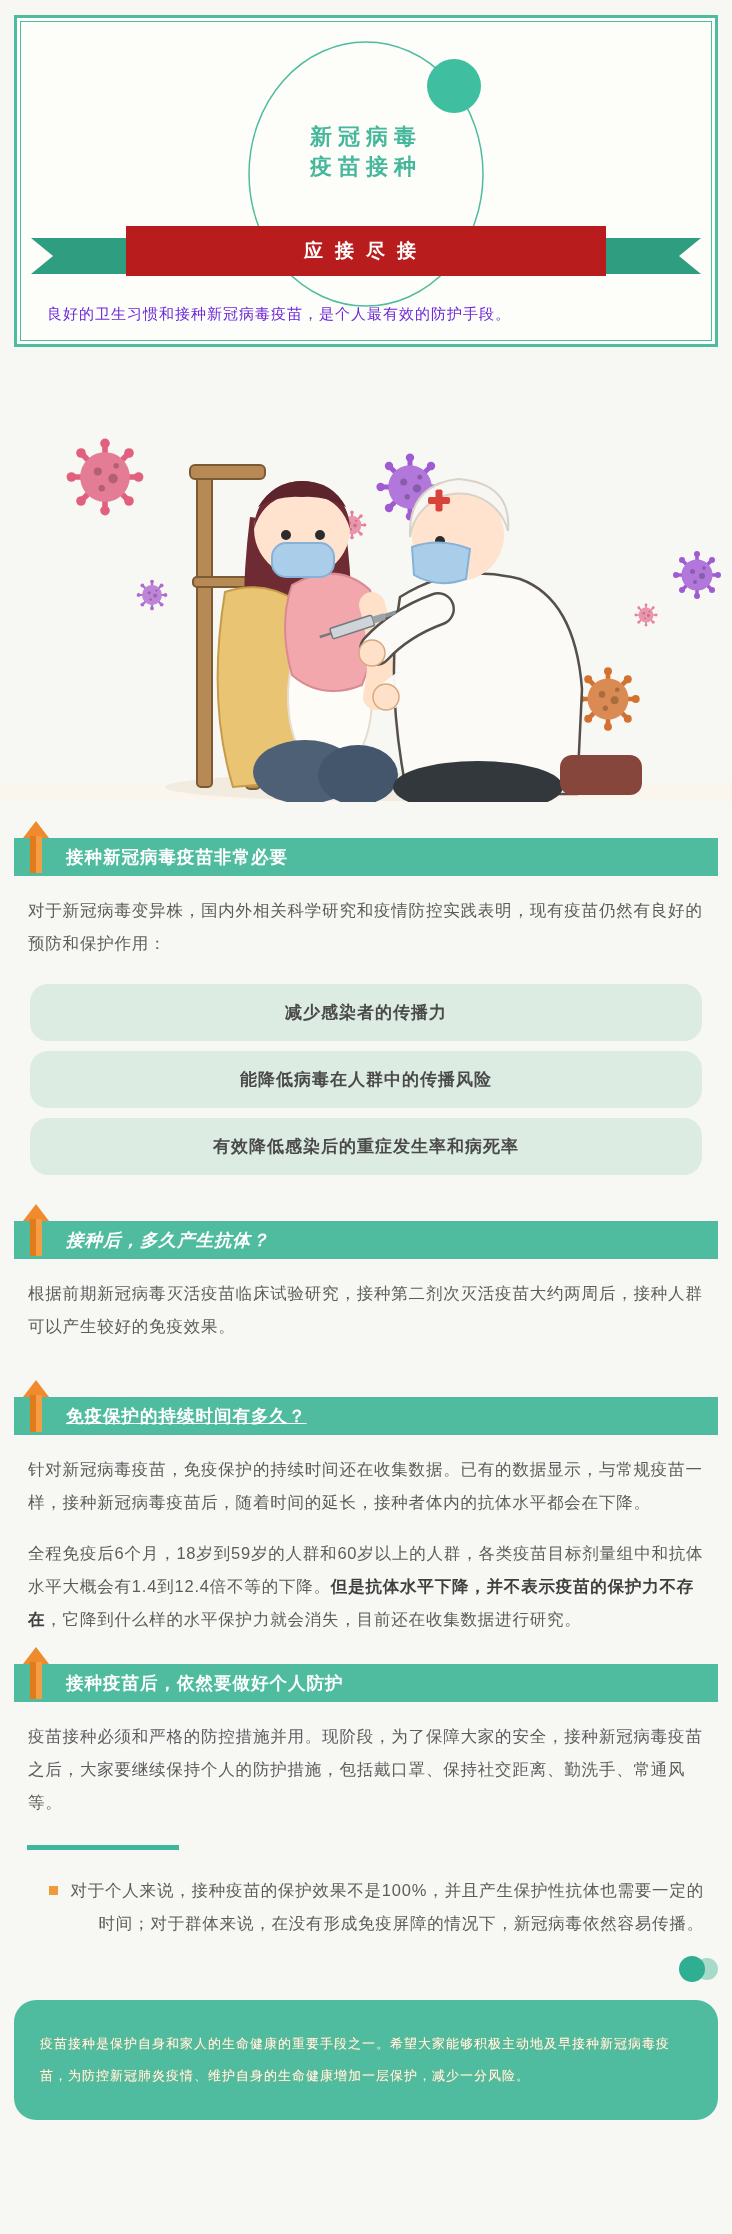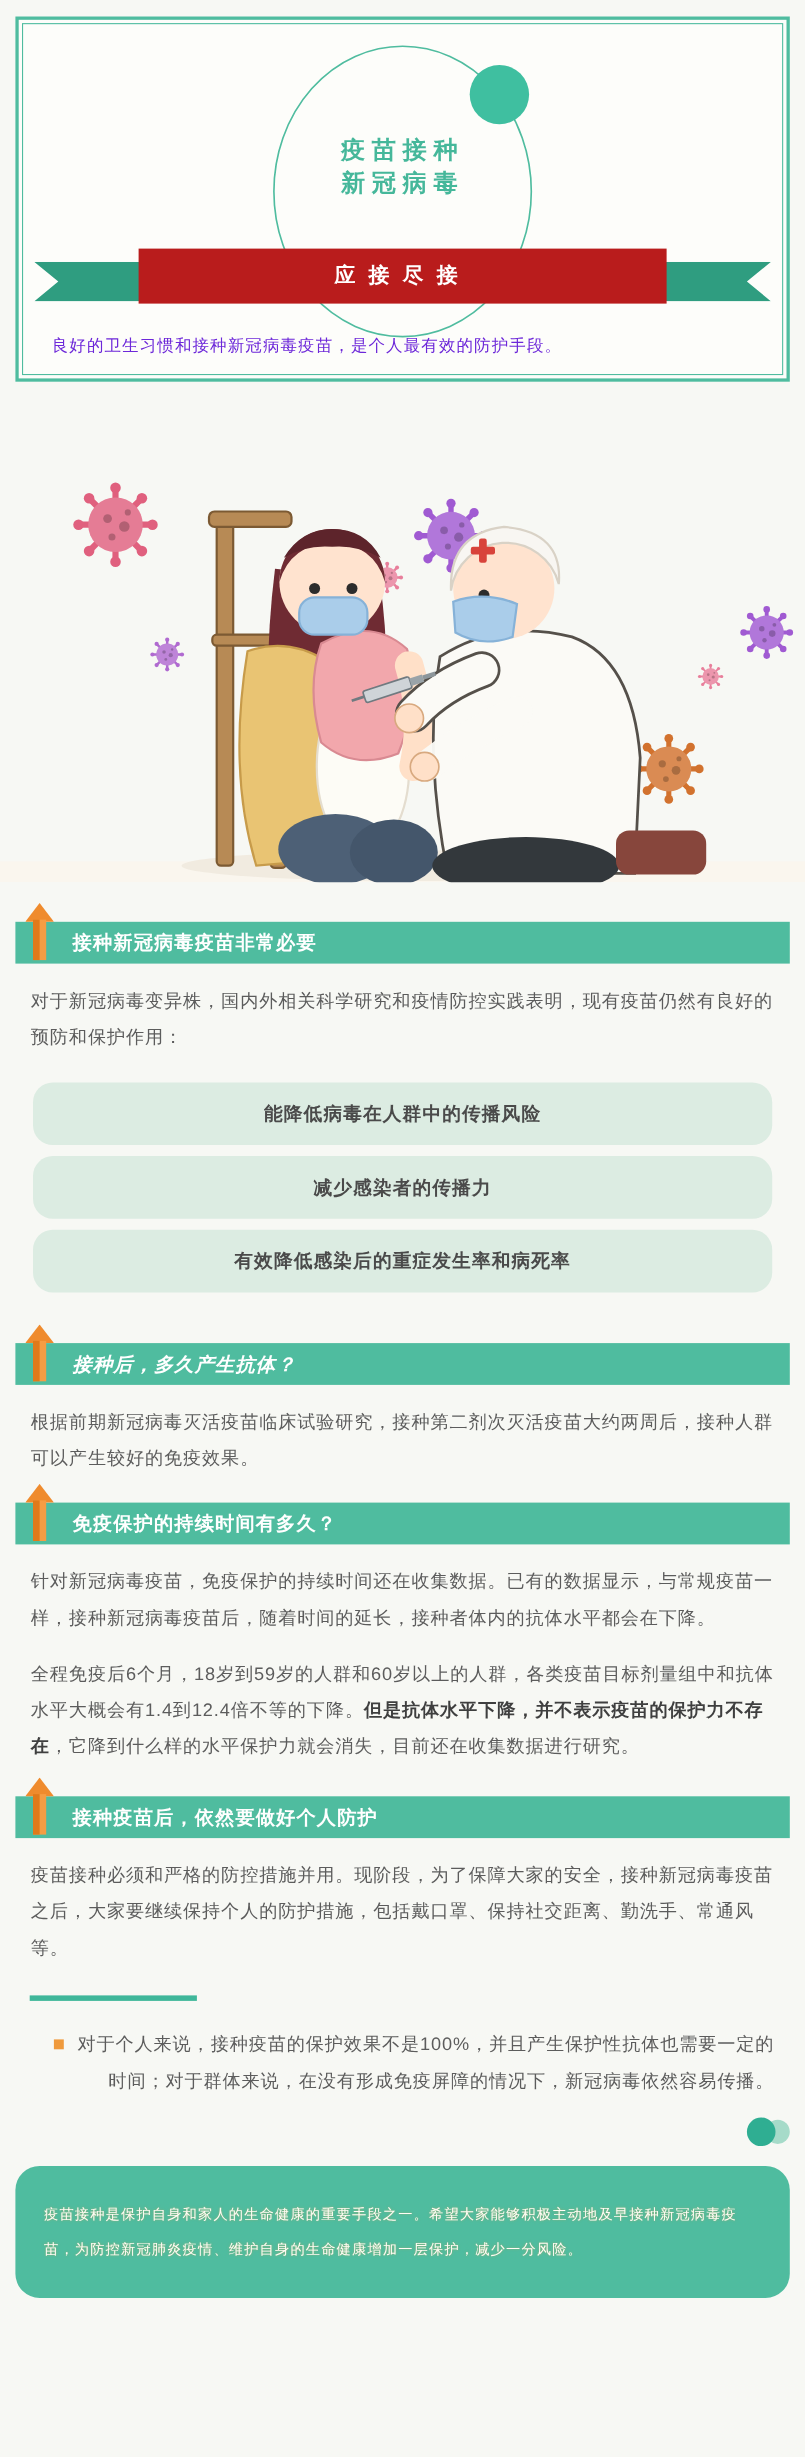--- a/index.html
+++ b/index.html
@@ -47,21 +47,21 @@
   .illustration svg{display:block;}
 
   
   .sec-bar{
     position:relative; margin:0 14px; height:38px;
     background:#4fbc9f; color:#fff;
     font-size:17.5px; font-weight:bold; letter-spacing:1px;
     line-height:38px; padding-left:52px; box-sizing:border-box;
   }
   .sec-arrow{position:absolute; left:9px; top:-17px; width:26px; height:52px;}
-  .m-t36{margin-top:36px;} .m-t46{margin-top:46px;font-style:italic;} .m-t38{margin-top:23px;} .m-t28{margin-top:28px;}
+  .m-t36{margin-top:36px;} .m-t46{margin-top:46px;font-style:italic;} .m-t38{margin-top:54px;text-decoration:underline;} .m-t28{margin-top:28px;}
   .para{
     margin:18px 28px 0 28px;
     font-size:16.5px; line-height:33px; letter-spacing:0.8px; color:#5c5c5c;
   }
   .para b{color:#3f3f3f;}
   .pills{margin:24px 30px 0 30px;}
   .pill{
     height:57px; border-radius:18px; background:#dcece2;
     display:flex; align-items:center; justify-content:center;
     margin-bottom:10px;
@@ -91,22 +91,22 @@
 
 <div class="page">
 
   <section class="hero-card">
     <div class="hero-inner">
       <svg class="hero-svg" width="100%" height="100%" viewBox="0 0 684 318">
         <ellipse cx="342" cy="152" rx="117" ry="132" fill="none" stroke="#4fbc9f" stroke-width="1.5"></ellipse>
         <circle cx="430" cy="64" r="27" fill="#3fbfa0"></circle>
       </svg>
       <div class="badge-title">
+        <div>新冠病毒</div>
         <div>疫苗接种</div>
-        <div>新冠病毒</div>
       </div>
       <div class="ribbon">
         <div class="ribbon-tail left"></div>
         <div class="ribbon-tail right"></div>
         <div class="ribbon-band">应接尽接</div>
       </div>
       <div class="hero-intro">良好的卫生习惯和接种新冠病毒疫苗，是个人最有效的防护手段。</div>
     </div>
   </section>
 
@@ -223,22 +223,22 @@
   <div class="sec-bar m-t36">
     <svg class="sec-arrow" viewBox="0 0 26 52">
       <polygon points="13,0 26,17 0,17" fill="#ef8b2d"></polygon>
       <rect x="7" y="15" width="12" height="37" fill="#f59d43"></rect>
       <rect x="7" y="15" width="6" height="37" fill="#e07a1a"></rect>
     </svg>
     <span>接种新冠病毒疫苗非常必要</span>
   </div>
   <p class="para">对于新冠病毒变异株，国内外相关科学研究和疫情防控实践表明，现有疫苗仍然有良好的预防和保护作用：</p>
   <div class="pills">
+    <div class="pill">减少感染者的传播力</div>
     <div class="pill">能降低病毒在人群中的传播风险</div>
-    <div class="pill">减少感染者的传播力</div>
     <div class="pill">有效降低感染后的重症发生率和病死率</div>
   </div>
 
   <div class="sec-bar m-t46">
     <svg class="sec-arrow" viewBox="0 0 26 52">
       <polygon points="13,0 26,17 0,17" fill="#ef8b2d"></polygon>
       <rect x="7" y="15" width="12" height="37" fill="#f59d43"></rect>
       <rect x="7" y="15" width="6" height="37" fill="#e07a1a"></rect>
     </svg>
     <span>接种后，多久产生抗体？</span>

